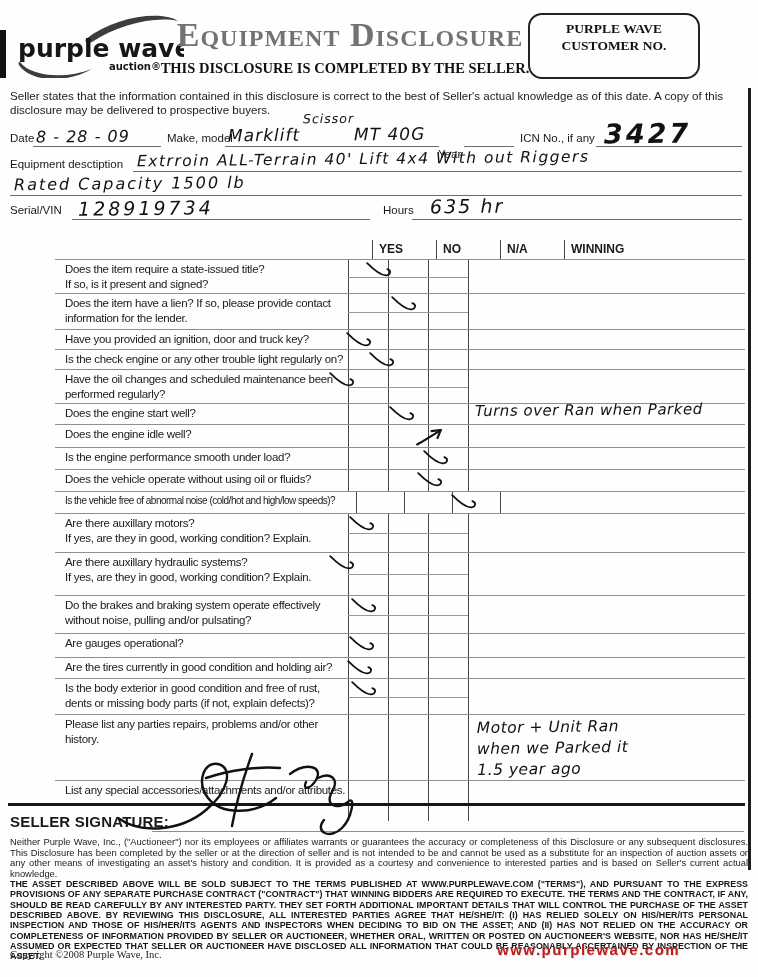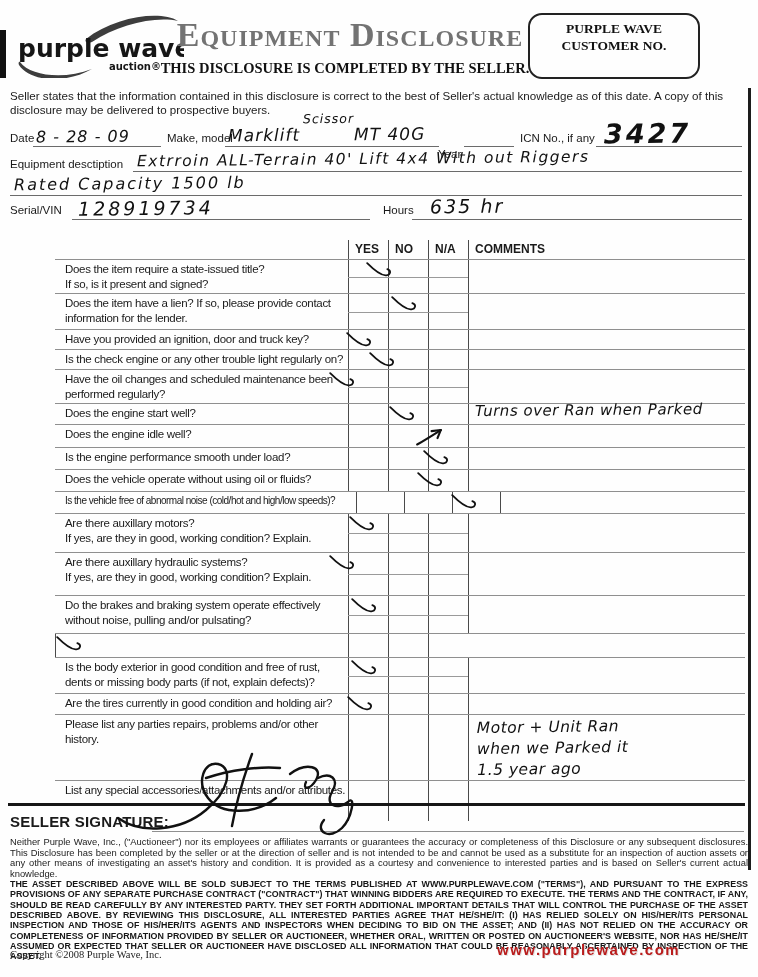--- a/index.html
+++ b/index.html
@@ -97,26 +97,26 @@
   <div class="hw" style="left:228px;top:125px;font-size:17px;">Marklift</div>
   <div class="hw" style="left:303px;top:111px;font-size:12.5px;">Scissor</div>
   <div class="hw" style="left:354px;top:124px;font-size:17px;">MT 40G</div>
   <div class="hw" style="left:604px;top:118px;font-size:27px;font-weight:bold;letter-spacing:3px;">3427</div>
   <div class="hw" style="left:137px;top:150px;font-size:15.5px;letter-spacing:1.5px;">Extrroin  ALL-Terrain  40'  Lift  4x4  With out Riggers</div>
   <div class="hw" style="left:14px;top:174px;font-size:16px;letter-spacing:2px;">Rated Capacity 1500 lb</div>
   <div class="hw" style="left:78px;top:197px;font-size:19px;letter-spacing:3px;">128919734</div>
   <div class="hw" style="left:430px;top:195px;font-size:19px;letter-spacing:2px;">635 hr</div>
 
   <div class="table" id="disclosure-table">
-    <div class="row hdr" style="height:19px;">
+    <div class="row hdr" style="height:19px;gap:24px;">
       <div class="q"></div>
       <div class="cc hlabel">YES</div>
       <div class="cc hlabel">NO</div>
       <div class="cc hlabel">N/A</div>
-      <div class="com hlabel">COMMENTS</div>
+      <div class="com hlabel">WINNING</div>
     </div>
   <div class="row split" style="height: 33px;">
         <div class="q">Does the item require a state-issued title?
 If so, is it present and signed?</div>
         <div class="cc"></div>
         <div class="cc">
           <svg class="icon mark" width="30" height="17" viewBox="0 0 28 16" style="left: -23px;">
     <path d="M1,2 C8,9 14,14 19,13.5 C23,13 24,9 20,7.6" stroke-width="1.7"></path>
   </svg>
         </div>
@@ -258,45 +258,46 @@
         <div class="cc">
           <svg class="icon mark" width="30" height="17" viewBox="0 0 28 16" style="left: 2px;">
     <path d="M1,2 C8,9 14,14 19,13.5 C23,13 24,9 20,7.6" stroke-width="1.7"></path>
   </svg>
         </div>
         <div class="cc"></div>
         <div class="cc"></div>
         <div class="com"></div>
       </div>
       <div class="row" style="height: 23px;">
+        <div class="q nowrap">Are gauges operational?</div>
         <div class="cc">
           <svg class="icon mark" width="30" height="17" viewBox="0 0 28 16" style="left: 0px;">
+    <path d="M1,2 C8,9 14,14 19,13.5 C23,13 24,9 20,7.6" stroke-width="1.7"></path>
+  </svg>
+        </div>
+        <div class="cc"></div>
+        <div class="cc"></div>
+        <div class="com"></div>
+      </div>
+      <div class="row" style="height: 20px;">
+        <div class="q nowrap">Are the tires currently in good condition and holding air?</div>
+        <div class="cc">
+          <svg class="icon mark" width="30" height="17" viewBox="0 0 28 16" style="left: -2px;">
     <path d="M1,2 C8,9 14,14 19,13.5 C23,13 24,9 20,7.6" stroke-width="1.7"></path>
   </svg>
         </div>
         <div class="cc"></div>
         <div class="cc"></div>
         <div class="com"></div>
       </div>
       <div class="row split" style="height: 35px;">
         <div class="q">Is the body exterior in good condition and free of rust,
 dents or missing body parts (if not, explain defects)?</div>
         <div class="cc">
           <svg class="icon mark" width="30" height="17" viewBox="0 0 28 16" style="left: 2px;">
-    <path d="M1,2 C8,9 14,14 19,13.5 C23,13 24,9 20,7.6" stroke-width="1.7"></path>
-  </svg>
-        </div>
-        <div class="cc"></div>
-        <div class="cc"></div>
-        <div class="com"></div>
-      </div>
-      <div class="row" style="height: 20px;">
-        <div class="q nowrap">Are the tires currently in good condition and holding air?</div>
-        <div class="cc">
-          <svg class="icon mark" width="30" height="17" viewBox="0 0 28 16" style="left: -2px;">
     <path d="M1,2 C8,9 14,14 19,13.5 C23,13 24,9 20,7.6" stroke-width="1.7"></path>
   </svg>
         </div>
         <div class="cc"></div>
         <div class="cc"></div>
         <div class="com"></div>
       </div>
       <div class="row" style="height: 65px;">
         <div class="q">Please list any parties repairs, problems and/or other
 history.</div>

